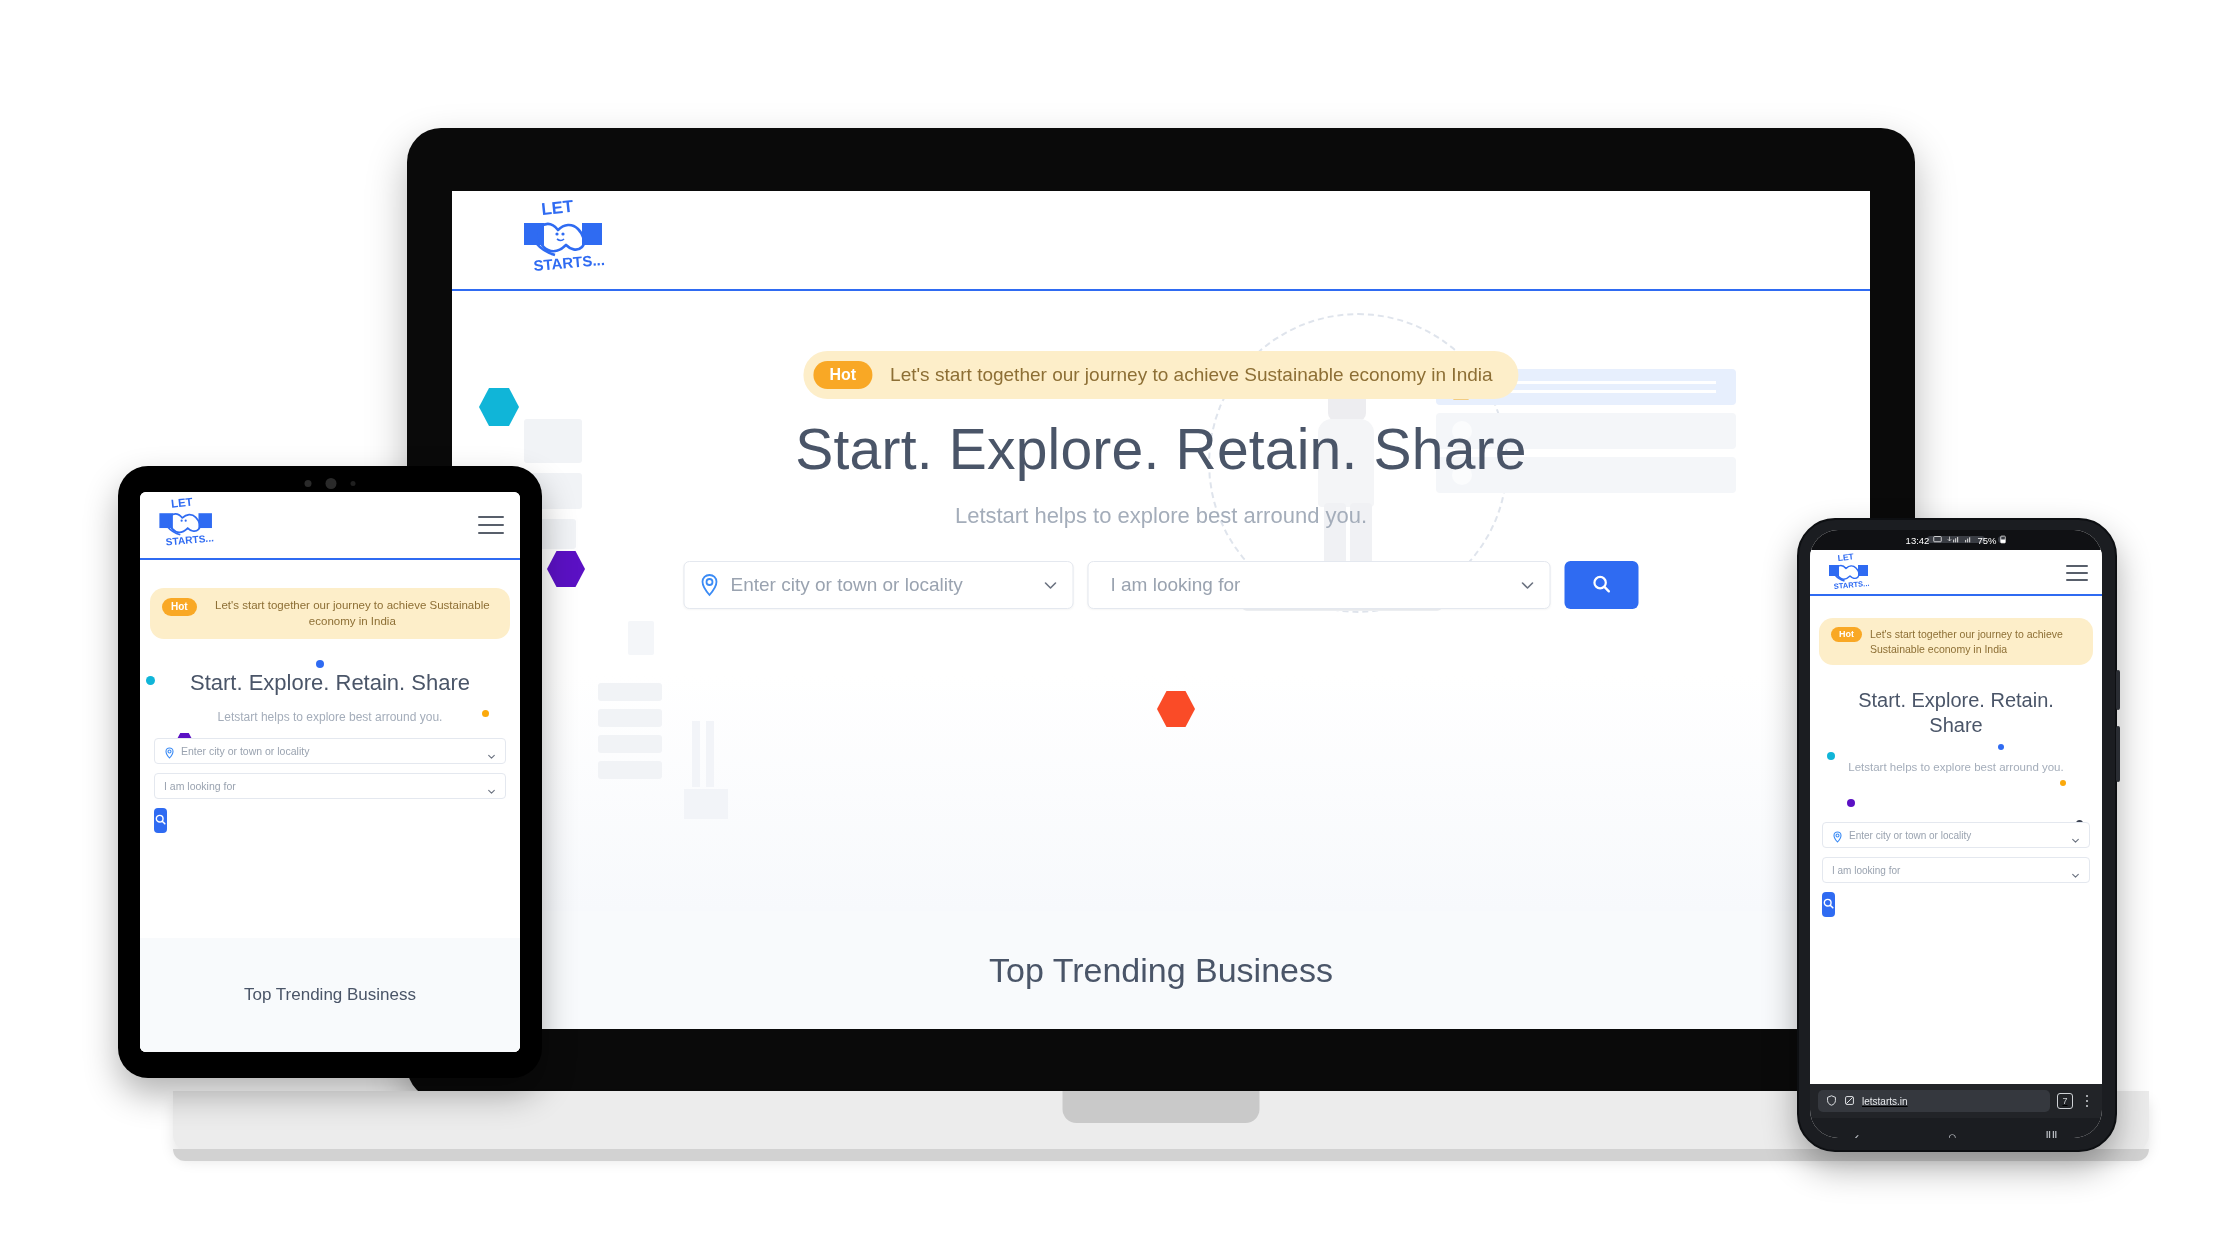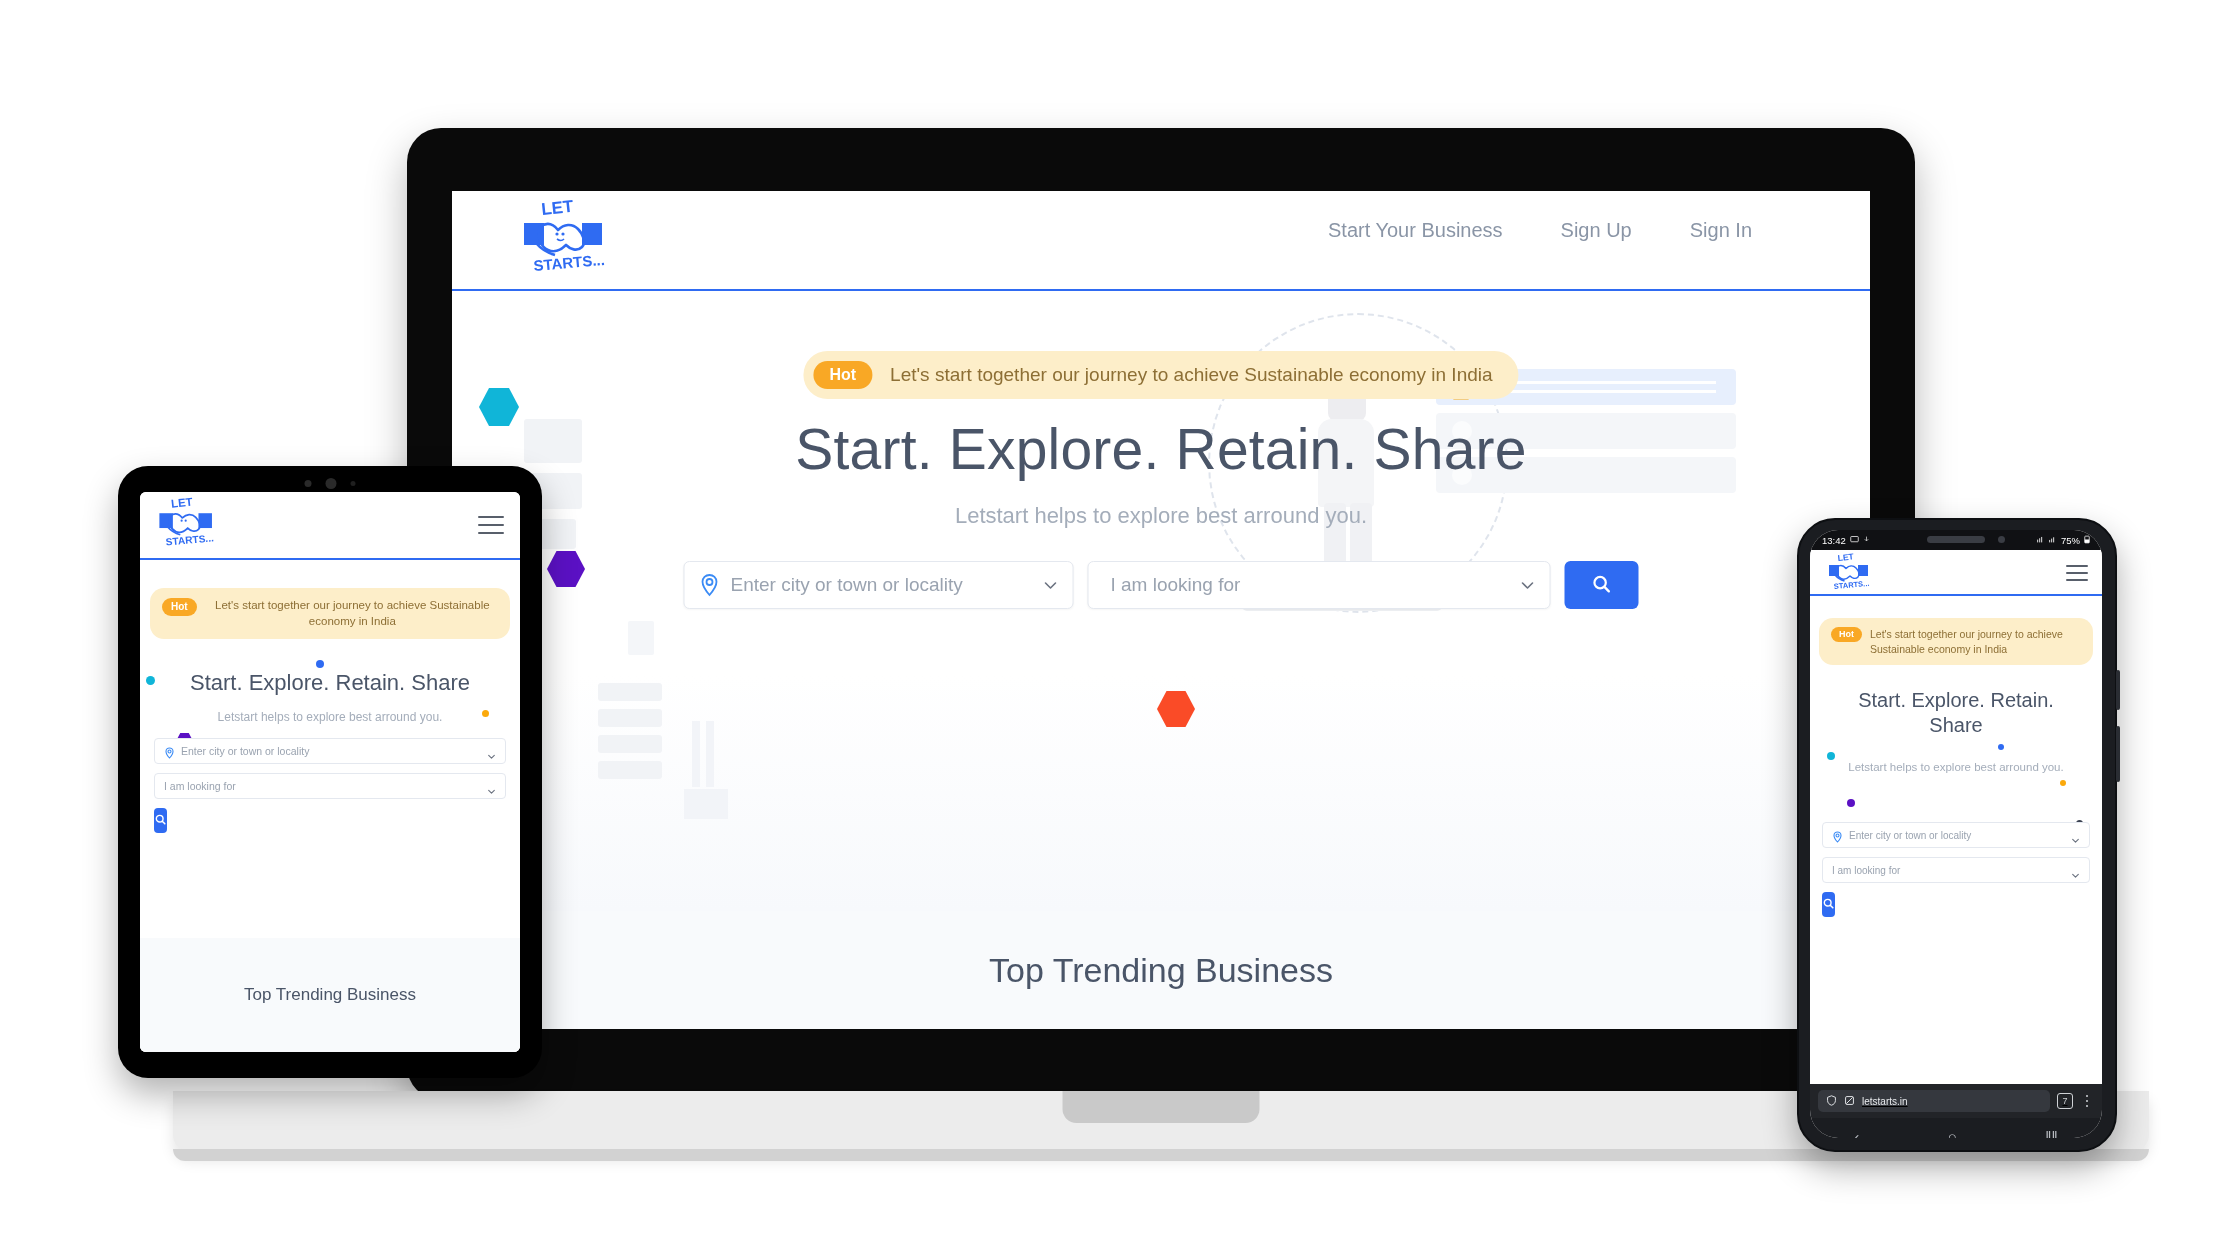--- a/index.html
+++ b/index.html
@@ -154,21 +154,21 @@
     position:absolute; inset:0; background:#1b1d21; border-radius:38px;
     box-shadow:0 16px 34px rgba(0,0,0,.32);
     border:2px solid #0d0f12;
   }
   .phone-screen {
     position:absolute; left:13px; top:12px; width:292px; height:608px;
     background:#fff; border-radius:28px; overflow:hidden;
   }
   .ph-status {
     height:20px; background:#101114; color:#fff; font-size:9.5px;
-    display:flex; align-items:center; justify-content:space-between; padding:0 12px;
+    display:flex; align-items:center; justify-content:center; padding:0 12px;
     position:relative;
   }
   .ph-status .pill {
     position:absolute; left:50%; transform:translateX(-50%); top:6px;
     width:58px; height:7px; background:#3a3d44; border-radius:4px;
   }
   .ph-status .dot {
     position:absolute; left:calc(50% + 42px); top:6px;
     width:7px; height:7px; background:#3a3d44; border-radius:50%;
   }
@@ -231,25 +231,20 @@
             <rect x="8" y="26" width="20" height="22" fill="#2f6bf2"></rect>
             <rect x="66" y="26" width="20" height="22" fill="#2f6bf2"></rect>
             <path d="M24 30 c8 -6 14 -2 18 3 c6 -6 14 -7 20 -1 c6 6 8 14 4 18 c-5 5 -12 2 -16 -2 c-5 5 -12 8 -18 5 c-7 -3 -12 -14 -8 -23z" fill="none" stroke="#2f6bf2" stroke-width="2.6" stroke-linejoin="round"></path>
             <path d="M20 46 c5 6 12 10 19 12" fill="none" stroke="#2f6bf2" stroke-width="2.6"></path>
             <circle cx="41" cy="37" r="1.6" fill="#2f6bf2"></circle>
               <circle cx="47" cy="37" r="1.6" fill="#2f6bf2"></circle>
             <path d="M41 42 q4 3 7 0" fill="none" stroke="#2f6bf2" stroke-width="1.6"></path>
             <text x="18" y="74" font-family="Liberation Sans, sans-serif" font-size="15" font-weight="700" fill="#2f6bf2" transform="rotate(-5 18 74)">STARTS...</text>
           </svg>
         </div>
-        <div class="lp-links">
-          <a href="#">Start Your Business</a>
-          <a href="#">Sign Up</a>
-          <a href="#">Sign In</a>
-        </div>
       </div>
 
       <div class="lp-hero">
 
         <div class="illus" style="left:0;top:0;width:1418px;height:620px;">
 
           <div class="ghost" style="left:72px;top:128px;width:58px;height:44px;border-radius:3px;"></div>
           <div class="ghost" style="left:72px;top:182px;width:58px;height:36px;border-radius:3px;"></div>
           <div class="ghost" style="left:78px;top:228px;width:46px;height:30px;border-radius:3px;"></div>
           <div class="ghost" style="left:36px;top:296px;width:36px;height:96px;border-radius:3px;"></div>

